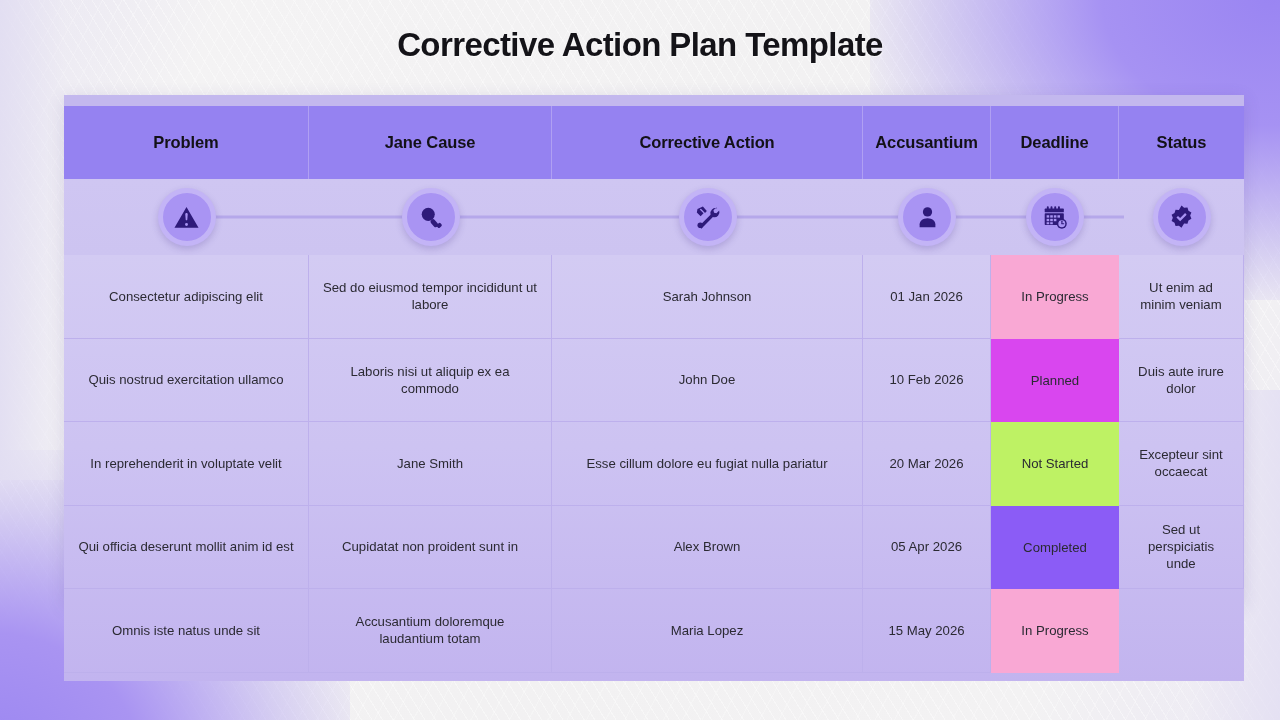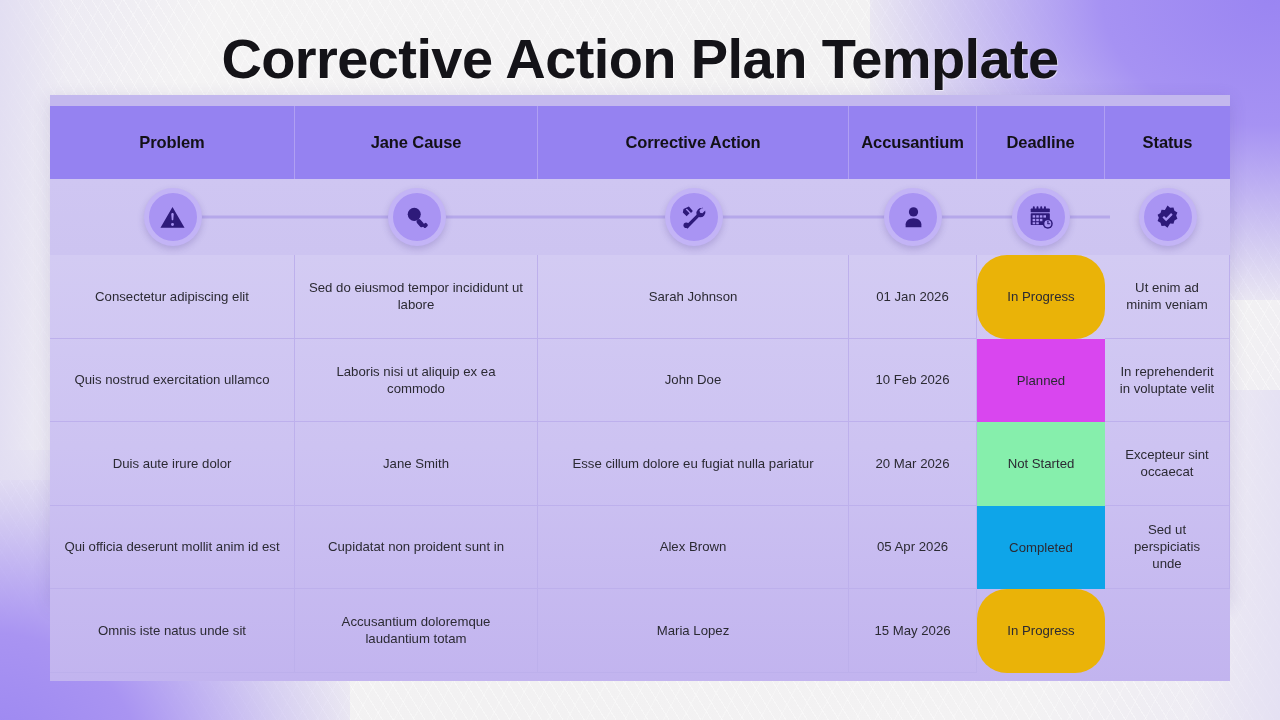--- a/index.html
+++ b/index.html
@@ -47,32 +47,32 @@
   .edge-right {
     position: absolute; bottom: 0; right: 0; width: 150px; height: 330px;
     background: linear-gradient(270deg, rgba(228,224,243,0.9) 0%, rgba(240,238,245,0.35) 60%, rgba(242,241,243,0) 100%);
   }
 
   
   .title {
     position: absolute;
     top: 26px; left: 0; width: 1280px;
     text-align: center;
-    font-size: 56px;
+    font-size: 33px;
     font-weight: 700;
     letter-spacing: -0.6px;
     color: #141318;
     text-shadow: 1px 1px 0 rgba(255,255,255,0.55);
     font-family: "Liberation Sans", "DejaVu Sans", sans-serif;
   }
 
   
   .table-wrap {
     position: absolute;
-    left: 50px; top: 95px;
+    left: 64px; top: 95px;
     width: 1180px; height: 508px;
     box-shadow: 0 4px 16px rgba(70,50,140,0.16);
   }
   .table-bandtop {
     position: absolute; left: 0; top: 0;
     width: 1180px; height: 106px;
     background: #c3b8ee;
   }
 
   .grid {
@@ -139,24 +139,24 @@
   }
   .grid { z-index: 1; }
 
   
   .status {
     border-right: none;
     border-bottom: none;
     font-size: 13.2px;
     color: #2b2a33;
   }
-  .status.inprogress { background: #eab308; border-radius: 30px; }
+  .status.inprogress { background: #f9a8d4; }
   .status.planned    { background: #d946ef; }
-  .status.notstarted { background: #86efac; }
-  .status.completed  { background: #0ea5e9; }
+  .status.notstarted { background: #bef264; }
+  .status.completed  { background: #8b5cf6; }
 </style>
 </head>
 <body>
 
 <div class="bg-base"></div>
 <div class="bg-streaks"></div>
 <div class="corner-tr"></div>
 <div class="corner-bl"></div>
 <div class="edge-left"></div>
 <div class="edge-right"></div>
@@ -246,22 +246,22 @@
       <div class="cell">Sed do eiusmod tempor incididunt ut labore</div>
       <div class="cell">Sarah Johnson</div>
       <div class="cell">01 Jan 2026</div>
       <div class="cell status inprogress">In Progress</div>
       <div class="cell">Ut enim ad minim veniam</div>
       <div class="cell">Quis nostrud exercitation ullamco</div>
       <div class="cell">Laboris nisi ut aliquip ex ea commodo</div>
       <div class="cell">John Doe</div>
       <div class="cell">10 Feb 2026</div>
       <div class="cell status planned">Planned</div>
+      <div class="cell">Duis aute irure dolor</div>
       <div class="cell">In reprehenderit in voluptate velit</div>
-      <div class="cell">Duis aute irure dolor</div>
       <div class="cell">Jane Smith</div>
       <div class="cell">Esse cillum dolore eu fugiat nulla pariatur</div>
       <div class="cell">20 Mar 2026</div>
       <div class="cell status notstarted">Not Started</div>
       <div class="cell">Excepteur sint occaecat</div>
       <div class="cell">Qui officia deserunt mollit anim id est</div>
       <div class="cell">Cupidatat non proident sunt in</div>
       <div class="cell">Alex Brown</div>
       <div class="cell">05 Apr 2026</div>
       <div class="cell status completed">Completed</div>

